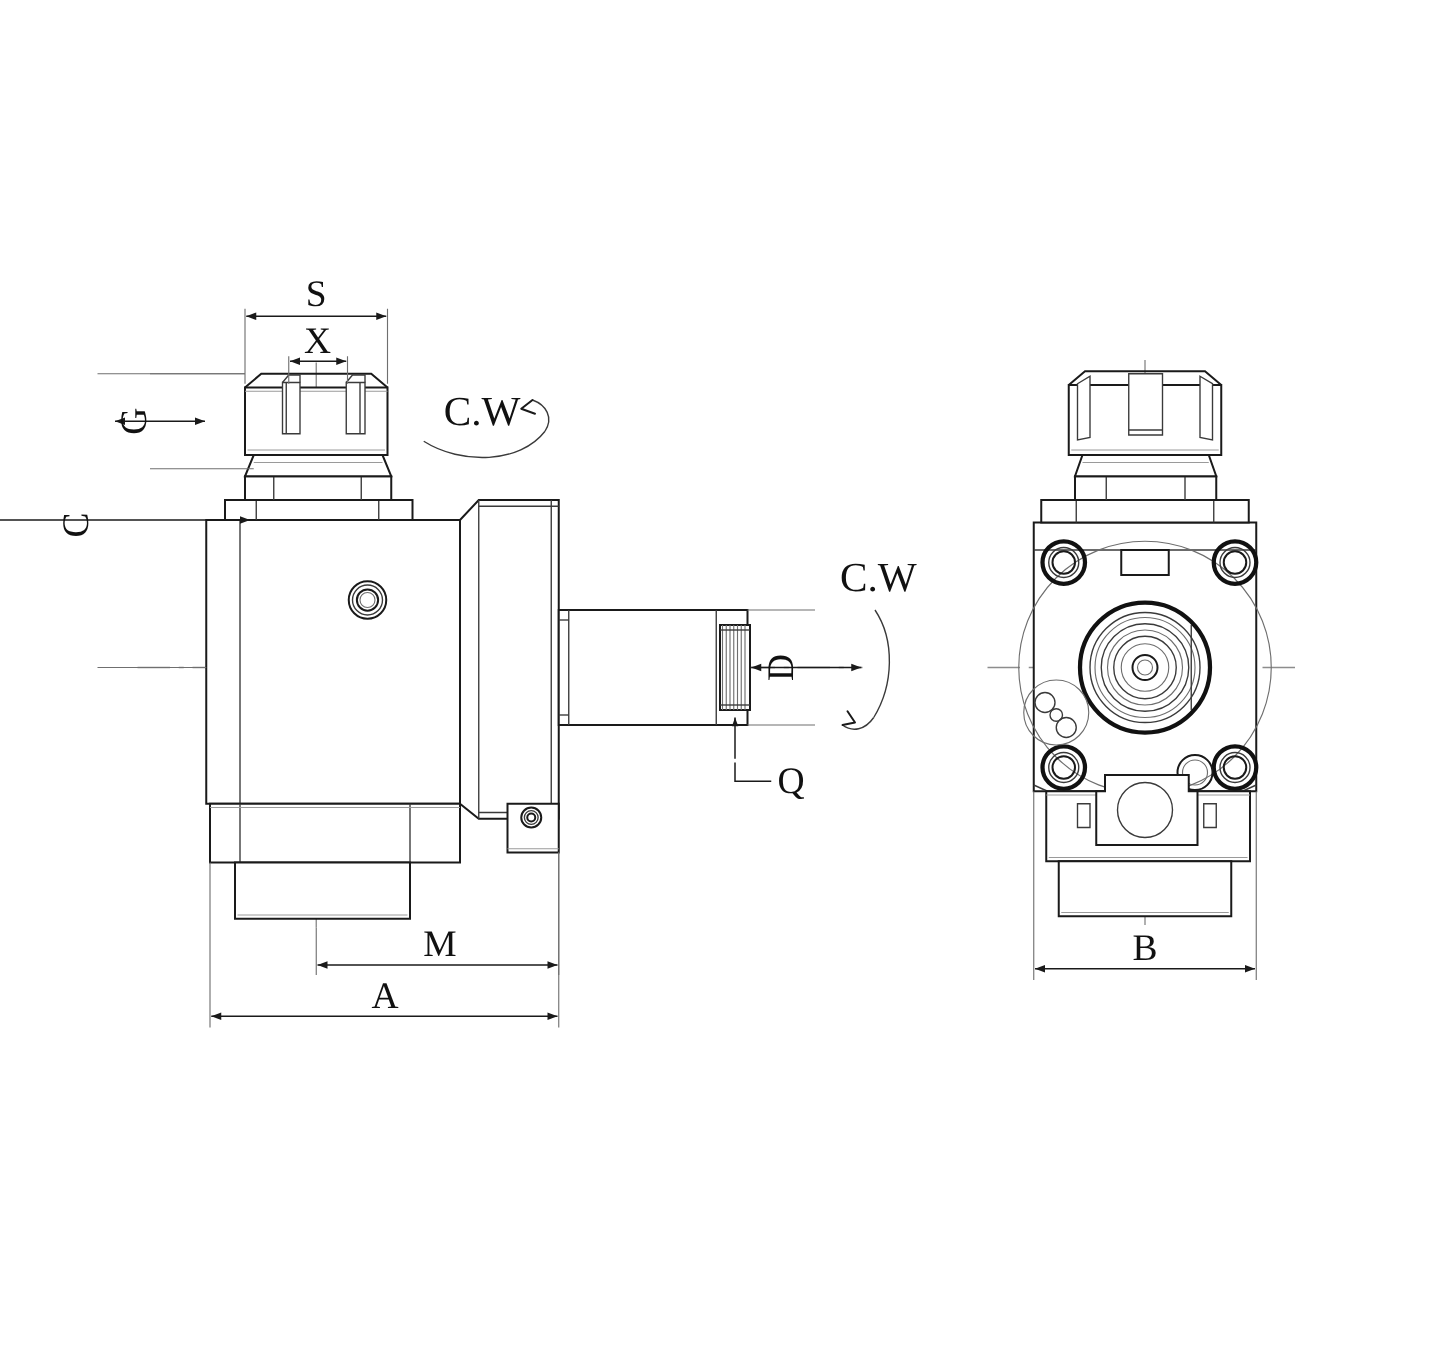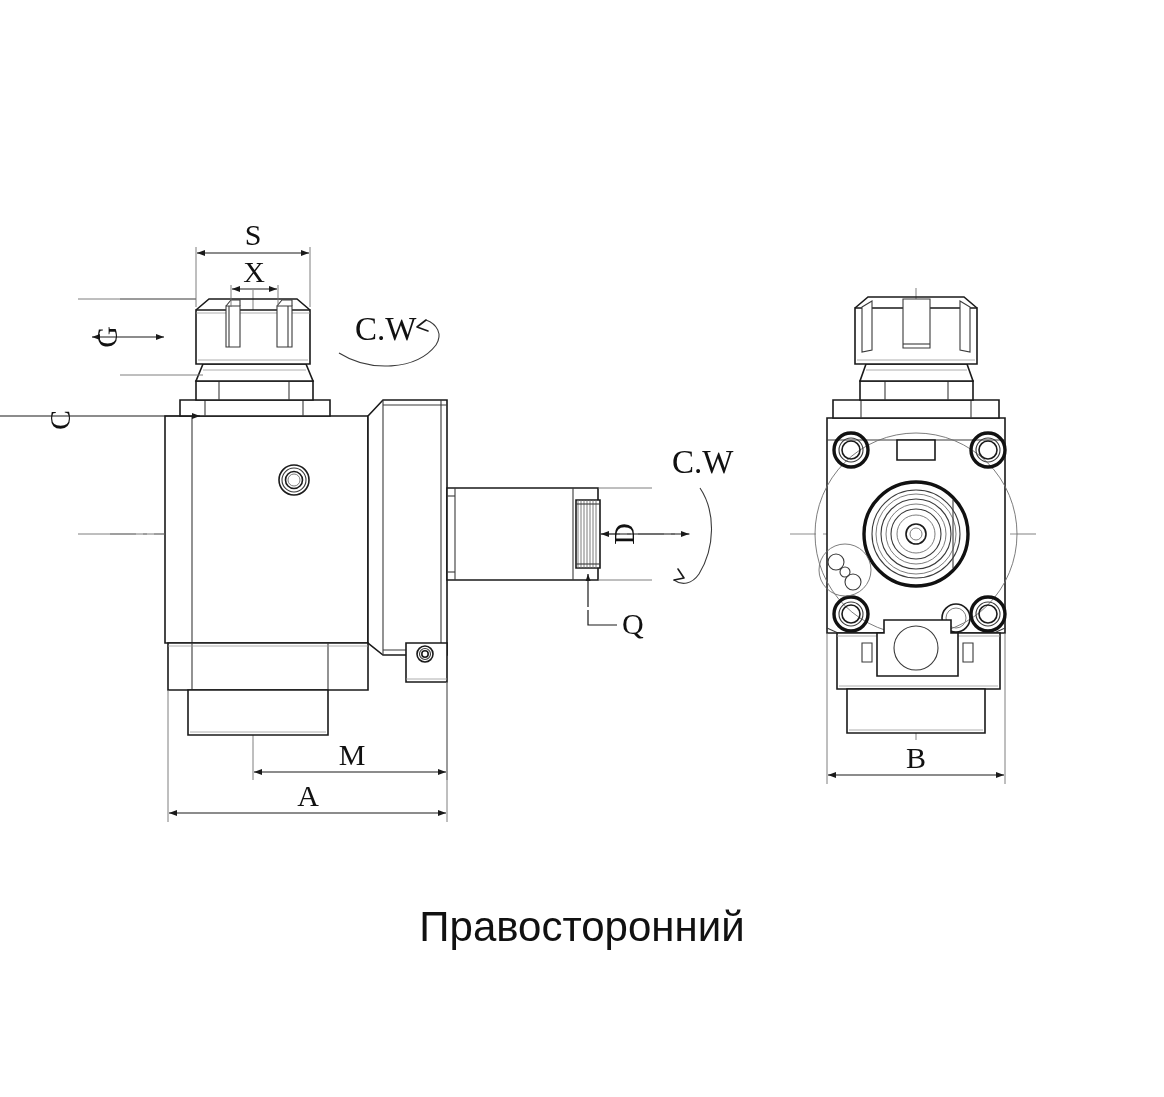--- a/index.html
+++ b/index.html
@@ -360,15 +360,14 @@
         <line class="ext" x1="827" y1="633" x2="827" y2="784"></line>
         <line class="ext" x1="1005" y1="633" x2="1005" y2="784"></line>
         <line class="dim" x1="828" y1="775" x2="1004" y2="775" marker-start="url(#arL)" marker-end="url(#ar)"></line>
         <text class="dimtext" x="916" y="768" text-anchor="middle">B</text>
       </g>
 
     </g>
 
   </svg>
 
-  <div class="caption">Правосторонний</div>
 
 </div>
 
 </body></html>

